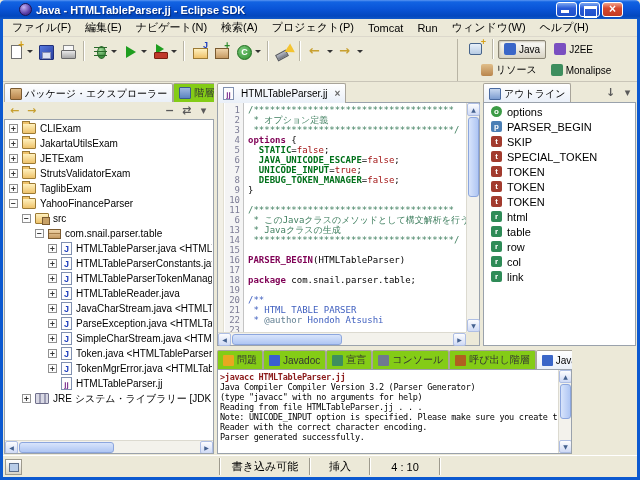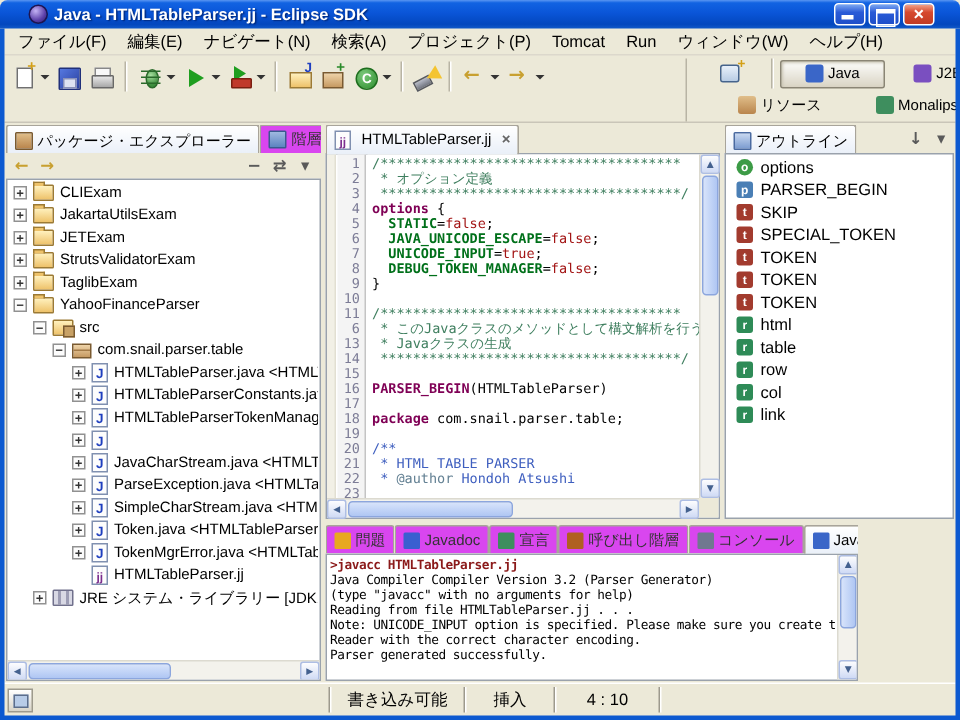--- a/index.html
+++ b/index.html
@@ -53,35 +53,35 @@
 .ic-new-class::before{content:"C";position:absolute;left:2px;top:2px;width:13px;height:13px;border-radius:50%;background:radial-gradient(circle at 35% 30%,#7AC87A,#2E8E2E);color:#fff;font:bold 9px/13px "Liberation Sans",sans-serif;text-align:center;border:1px solid #1E6E1E}
 .ic-search::before{content:"";position:absolute;left:1px;top:9px;width:10px;height:5px;background:linear-gradient(#B8BCC8,#70747E);border:1px solid #55585F;transform:rotate(-28deg)}
 .ic-search::after{content:"";position:absolute;right:0;top:2px;width:0;height:0;border-right:9px solid #F4C430;border-top:5px solid transparent;border-bottom:5px solid transparent;transform:rotate(-28deg)}
 .ic-back::before{content:"←";position:absolute;left:2px;top:0;font:bold 13px/16px "DejaVu Sans",sans-serif;color:#C8A030}
 .ic-forward::before{content:"→";position:absolute;left:2px;top:0;font:bold 13px/16px "DejaVu Sans",sans-serif;color:#C8A030}
 
 
 .persp{position:absolute;right:2px;top:2px;width:178px;border-left:1px solid #B8B4A4;padding-left:5px}
 .persp-row{display:flex;align-items:center;height:20px;margin-bottom:1px}
 .prow-slot{display:flex;align-items:center;gap:2px}
-.pbtn{display:flex;align-items:center;gap:3px;height:19px;padding:0 16px;font-size:10px;border:1px solid transparent;border-radius:2px;white-space:nowrap}
+.pbtn{display:flex;align-items:center;gap:3px;height:19px;padding:0 5px;font-size:10px;border:1px solid transparent;border-radius:2px;white-space:nowrap}
 .pbtn.selected{background:linear-gradient(#FDFDFB,#D9D4C4);border:1px solid #8A8575;box-shadow:inset 1px 1px 2px #C9C4B4}
 .pic{width:12px;height:12px;border-radius:2px;color:#fff;font:bold 8px/12px "Liberation Sans",sans-serif;text-align:center;flex:none}
 .pic-java{background:#3A66C8}
 .pic-j2ee{background:#7A4FC0}
 .pic-resource{background:linear-gradient(#E0BE8A,#B9854C)}
 .pic-monalipse{background:#3E8E5E}
 .pic-open{width:13px;height:12px;border:1px solid #46648C;background:linear-gradient(#E8F0FA,#B8CCE4);position:relative}
 .pic-open::after{content:"+";position:absolute;right:-5px;top:-6px;color:#D4A017;font:bold 9px/9px "Liberation Sans",sans-serif}
 #prow2{margin-left:12px}
 
 
 .view{position:absolute;background:#ECE9D8}
 .vtabs{display:flex;align-items:flex-end;height:20px;overflow:hidden;position:relative}
-.vtab,.ctab,.etab{display:flex;align-items:center;gap:3px;height:19px;padding:0 5px;font-size:10px;background:#d946ef;border:1px solid #A8A49A;border-bottom:none;border-radius:2px 2px 0 0;white-space:nowrap;color:#333}
+.vtab,.ctab,.etab{display:flex;align-items:center;gap:3px;height:19px;padding:0 5px;font-size:10px;background:#84cc16;border:1px solid #A8A49A;border-bottom:none;border-radius:2px 2px 0 0;white-space:nowrap;color:#333}
 .vtab.selected,.ctab.selected,.etab.selected{background:linear-gradient(#FFFFFF,#E9EFF8);color:#000;position:relative;z-index:2;margin-bottom:-1px;height:20px}
 .vtabs-right{margin-left:auto;display:flex;align-items:center;height:18px}
 .vtoolbar{display:flex;align-items:center;height:17px;padding:0 2px}
 .vtb{width:17px;height:15px;display:flex;align-items:center;justify-content:center;border:1px solid transparent;border-radius:2px;flex:none}
 .vtg{font:bold 11px/14px "DejaVu Sans",sans-serif;color:#5A5A5A}
 .vtb-right{margin-left:auto}
 #pkg-toolbar .vtb:nth-child(1) .vtg,#pkg-toolbar .vtb:nth-child(2) .vtg{color:#C8A030}
 .vbody{position:absolute;left:0;right:0;top:37px;bottom:0;background:#fff;border:1px solid #9AA2AC;overflow:hidden}
 .vbody20{top:20px}
 
@@ -366,20 +366,21 @@
             <span class="tlabel">HTMLTableParserConstants.java &lt;HTMLTableParser.jj&gt;</span>
           </div>
           <div class="trow" style="padding-left: 42px;">
             <span class="exp">+</span>
             <span class="fic fic-java-file"></span>
             <span class="tlabel">HTMLTableParserTokenManager.java &lt;HTMLTableParser.jj&gt;</span>
           </div>
           <div class="trow" style="padding-left: 42px;">
             <span class="exp">+</span>
             <span class="fic fic-java-file"></span>
+            <span class="tlabel">HTMLTableReader.java</span>
           </div>
           <div class="trow" style="padding-left: 42px;">
             <span class="exp">+</span>
             <span class="fic fic-java-file"></span>
             <span class="tlabel">JavaCharStream.java &lt;HTMLTableParser.jj&gt;</span>
           </div>
           <div class="trow" style="padding-left: 42px;">
             <span class="exp">+</span>
             <span class="fic fic-java-file"></span>
             <span class="tlabel">ParseException.java &lt;HTMLTableParser.jj&gt;</span>
@@ -569,26 +570,26 @@
           </div>
           <div class="ctab">
             <span class="cic cic-javadoc"></span>
             <span class="ctlabel">Javadoc</span>
           </div>
           <div class="ctab">
             <span class="cic cic-declaration"></span>
             <span class="ctlabel">宣言</span>
           </div>
           <div class="ctab">
+            <span class="cic cic-console"></span>
+            <span class="ctlabel">コンソール</span>
+          </div>
+          <div class="ctab">
             <span class="cic cic-call-hierarchy"></span>
             <span class="ctlabel">呼び出し階層</span>
-          </div>
-          <div class="ctab">
-            <span class="cic cic-console"></span>
-            <span class="ctlabel">コンソール</span>
           </div>
           <div class="ctab selected">
             <span class="cic cic-javacc-console"></span>
             <span class="ctlabel">JavaCC console</span>
           </div>
         </span>
       <div class="vtabs-right" id="console-toolbar">
           <div class="vtb"></div>
         </div>
     </div>

